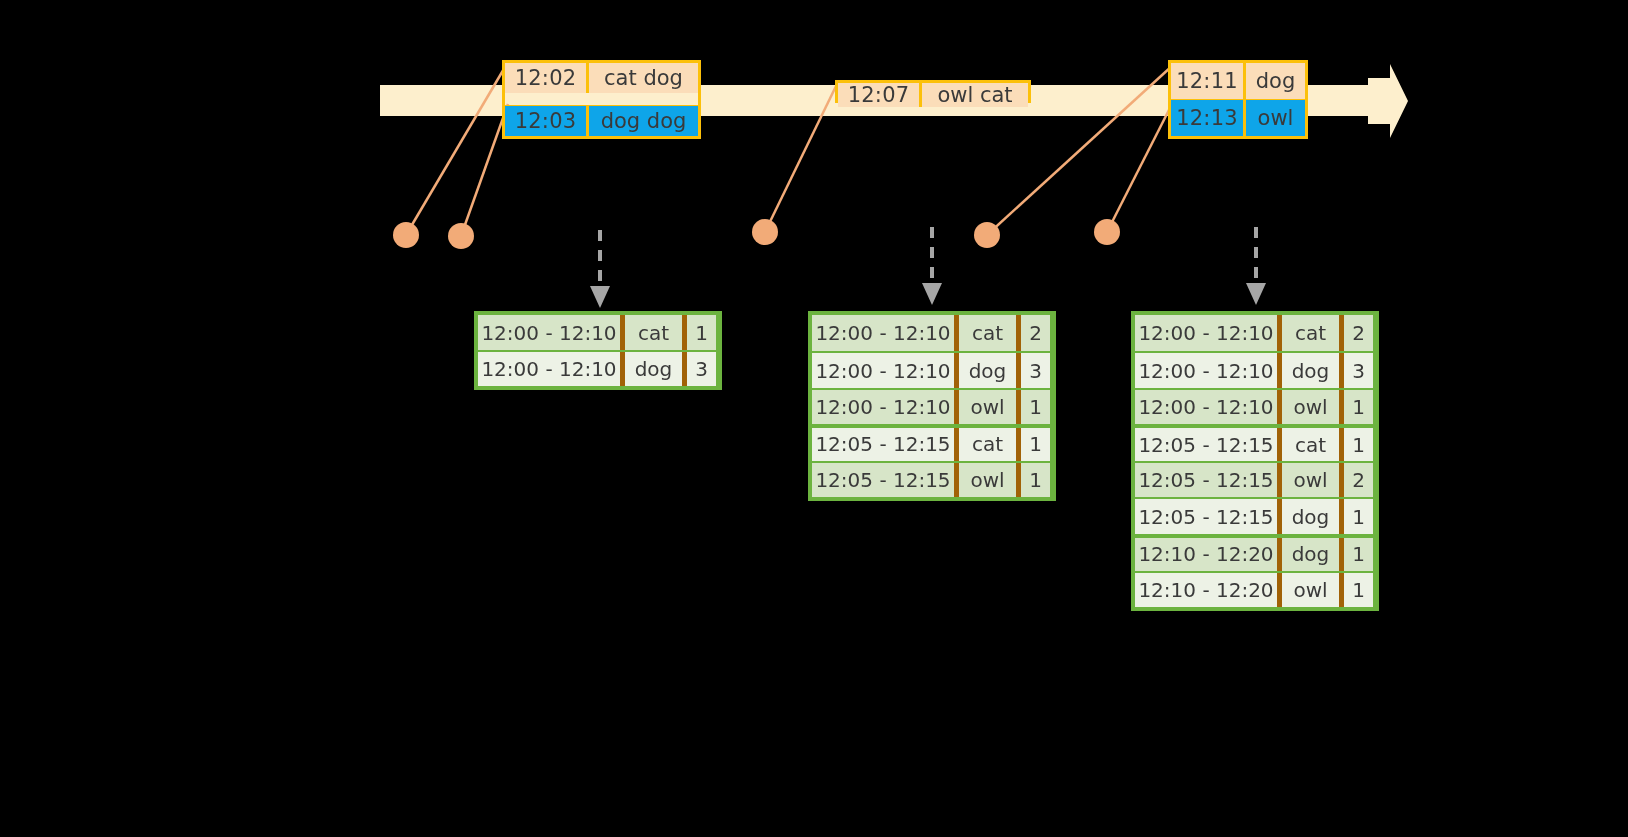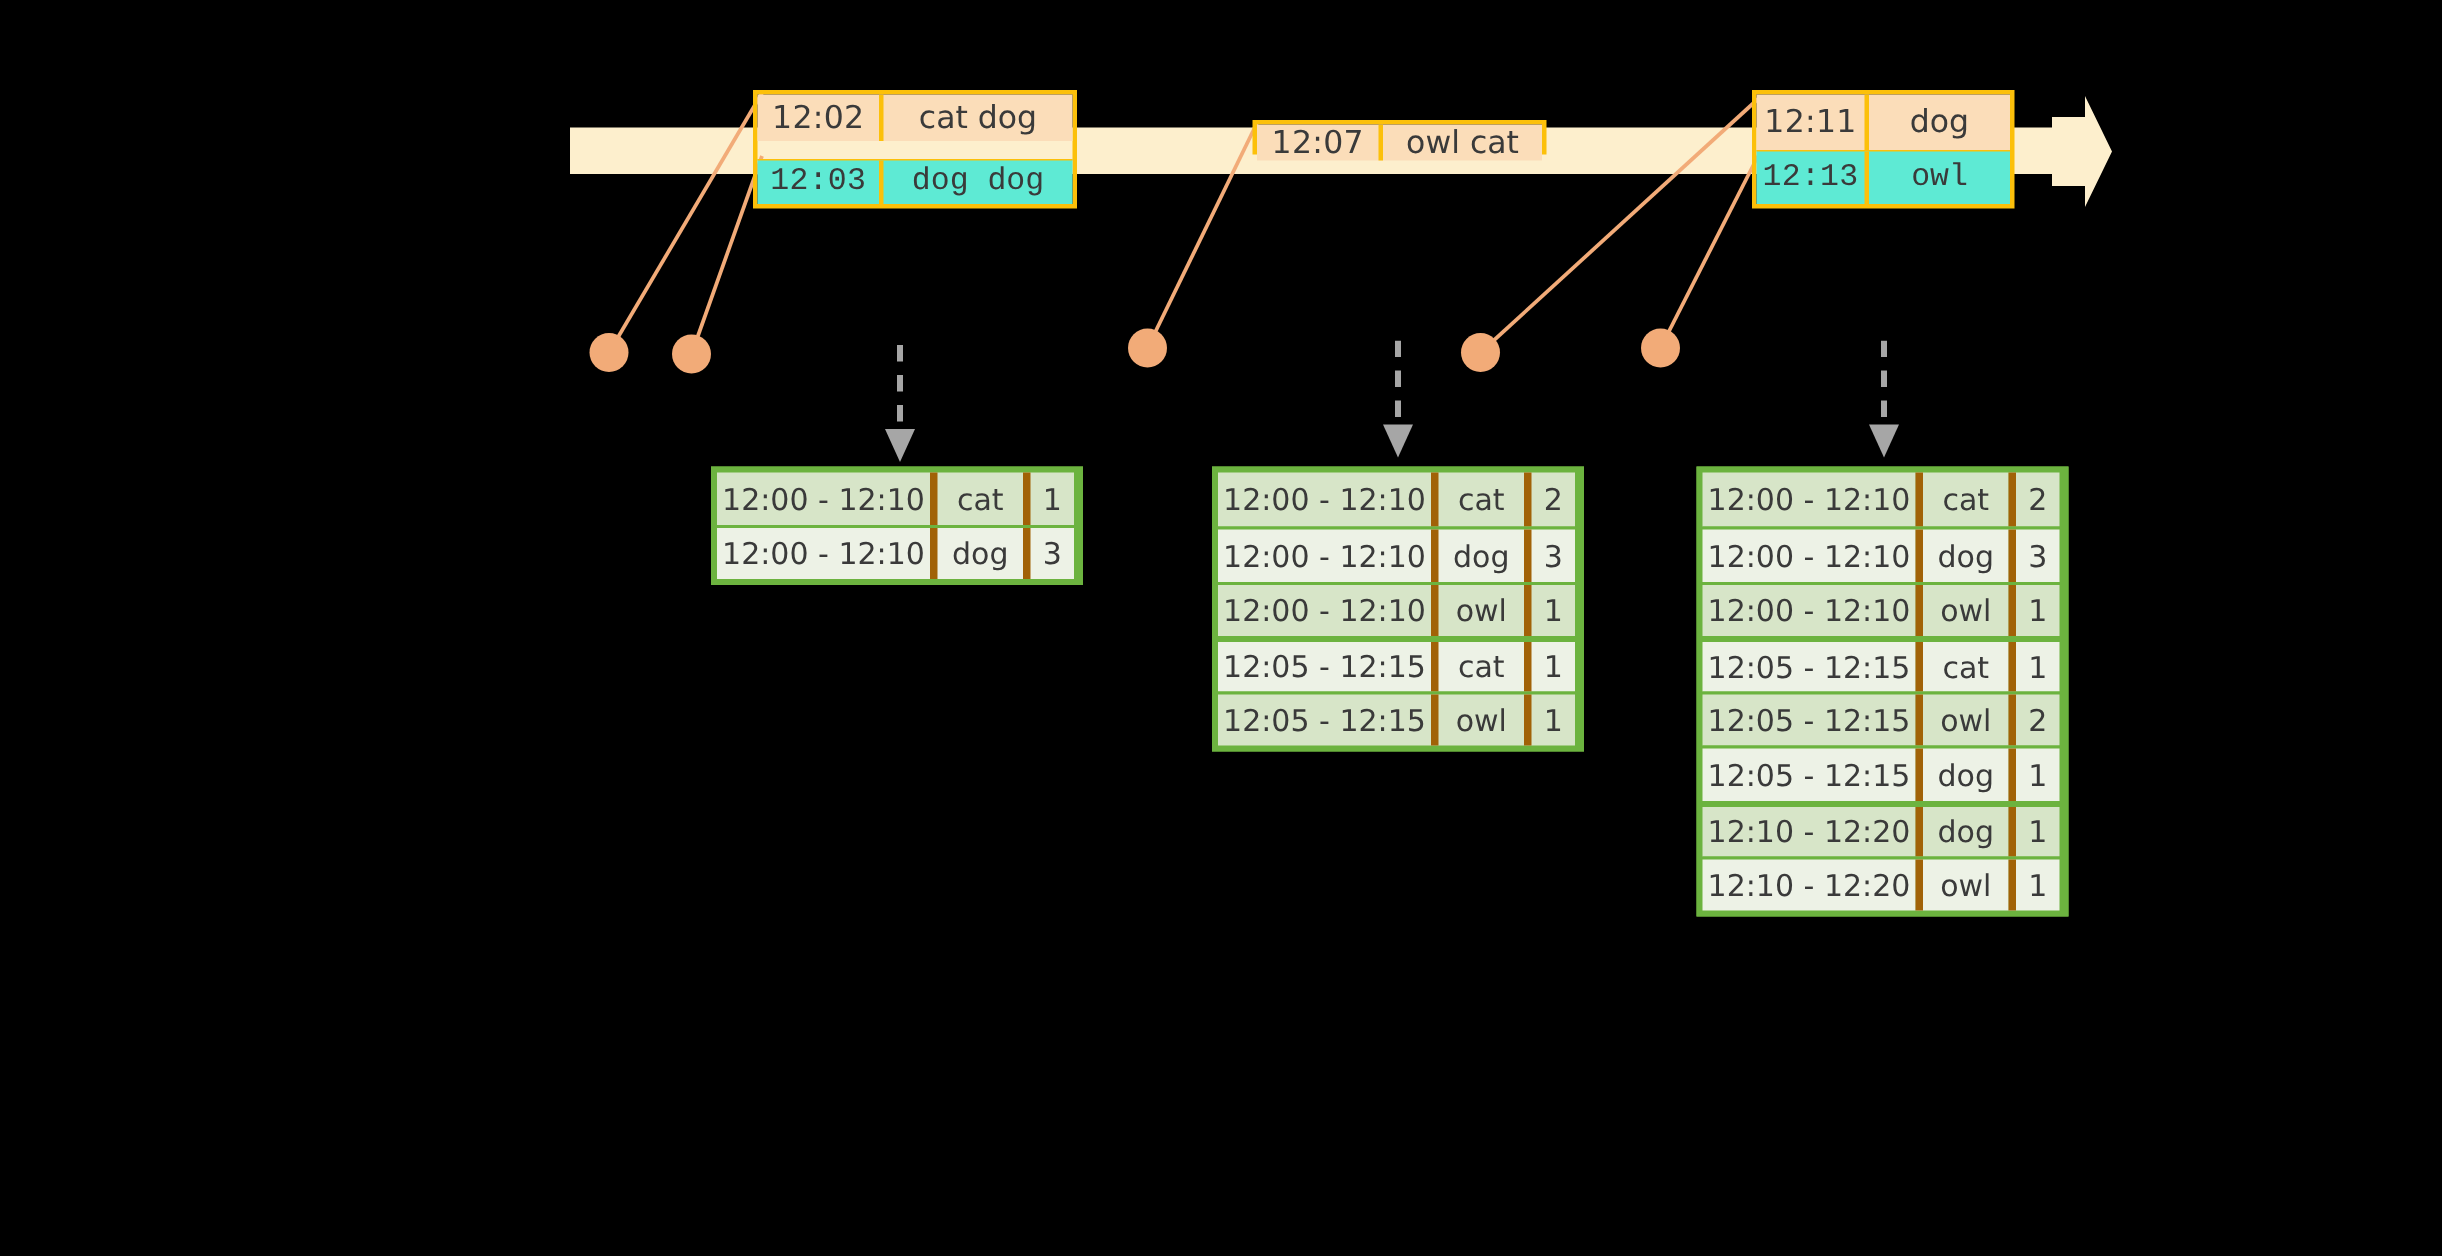--- a/index.html
+++ b/index.html
@@ -25,38 +25,38 @@
     box-sizing:border-box;
     display:flex;flex-direction:column;
   }
   .evt-row{
     display:flex;flex:1 1 auto;
     border-top:1.5px solid #fcc00a;
     box-sizing:border-box;
   }
   .evt-row:first-child{border-top:none;}
   .evt-row.dark{background:#fbddb9;}
-  .evt-row.light{background:#5eead4;font-family:Liberation Mono, monospace;}
+  .evt-row.light{background:#0ea5e9;}
   .evt-time{
     display:flex;align-items:center;justify-content:center;
     border-right:3px solid #fcc00a;
     box-sizing:border-box;
     font-size:21px;letter-spacing:.2px;
   }
   .evt-val{
     display:flex;align-items:center;justify-content:center;
     flex:1 1 auto;box-sizing:border-box;
     font-size:21px;
   }
 
-  #evt-a{left:502px;top:60px;width:216px;height:79px;gap:12px;}
+  #evt-a{left:502px;top:60px;width:199px;height:79px;gap:12px;}
   #evt-a .evt-time{width:84px;}
   #evt-b{left:835px;top:80px;width:196px;height:23px;}
   #evt-b .evt-time{width:84px;}
-  #evt-c{left:1168px;top:60px;width:175px;height:79px;}
+  #evt-c{left:1168px;top:60px;width:140px;height:79px;}
   #evt-c .evt-time{width:75px;}
 
   
   .dot{
     position:absolute;width:26px;height:26px;border-radius:50%;
     background:#f2ab78;
   }
   .conn{position:absolute;left:0;top:0;width:1628px;height:837px;pointer-events:none;}
 
   

